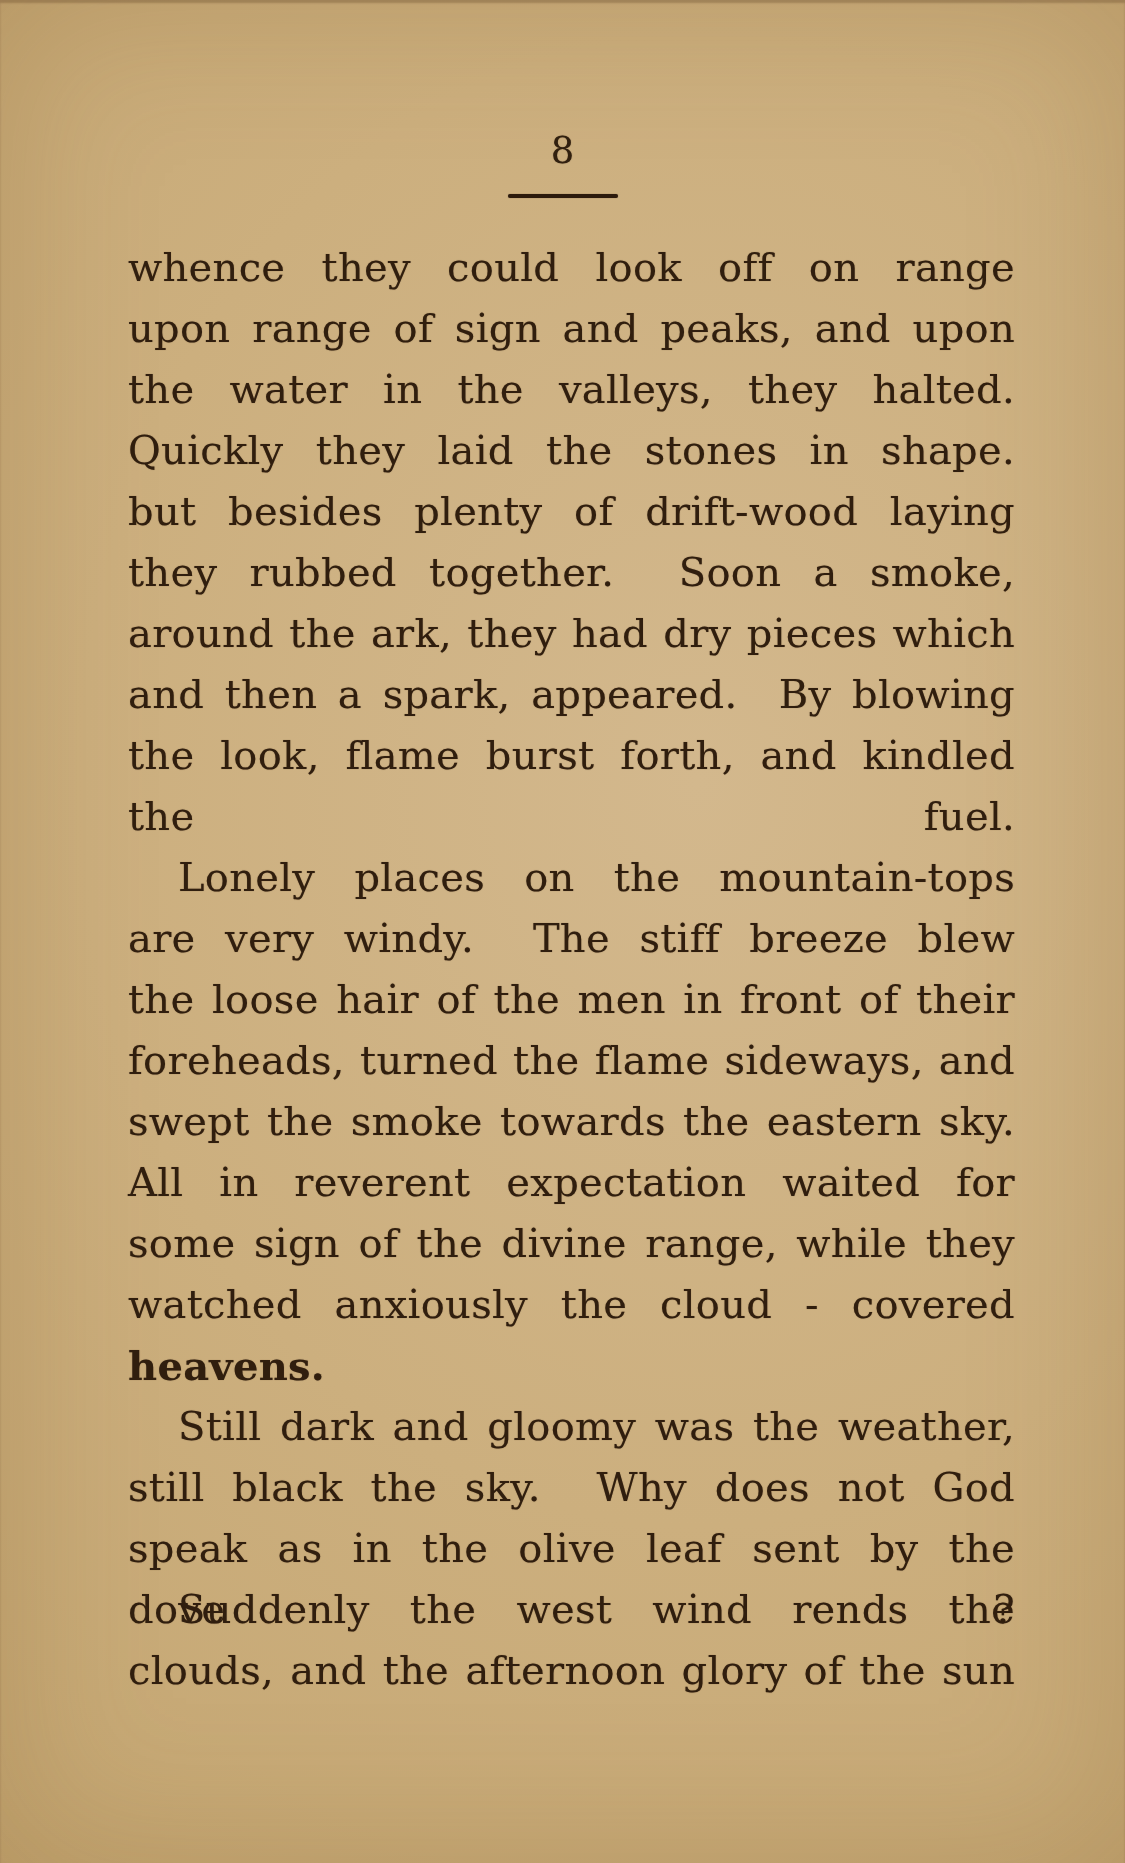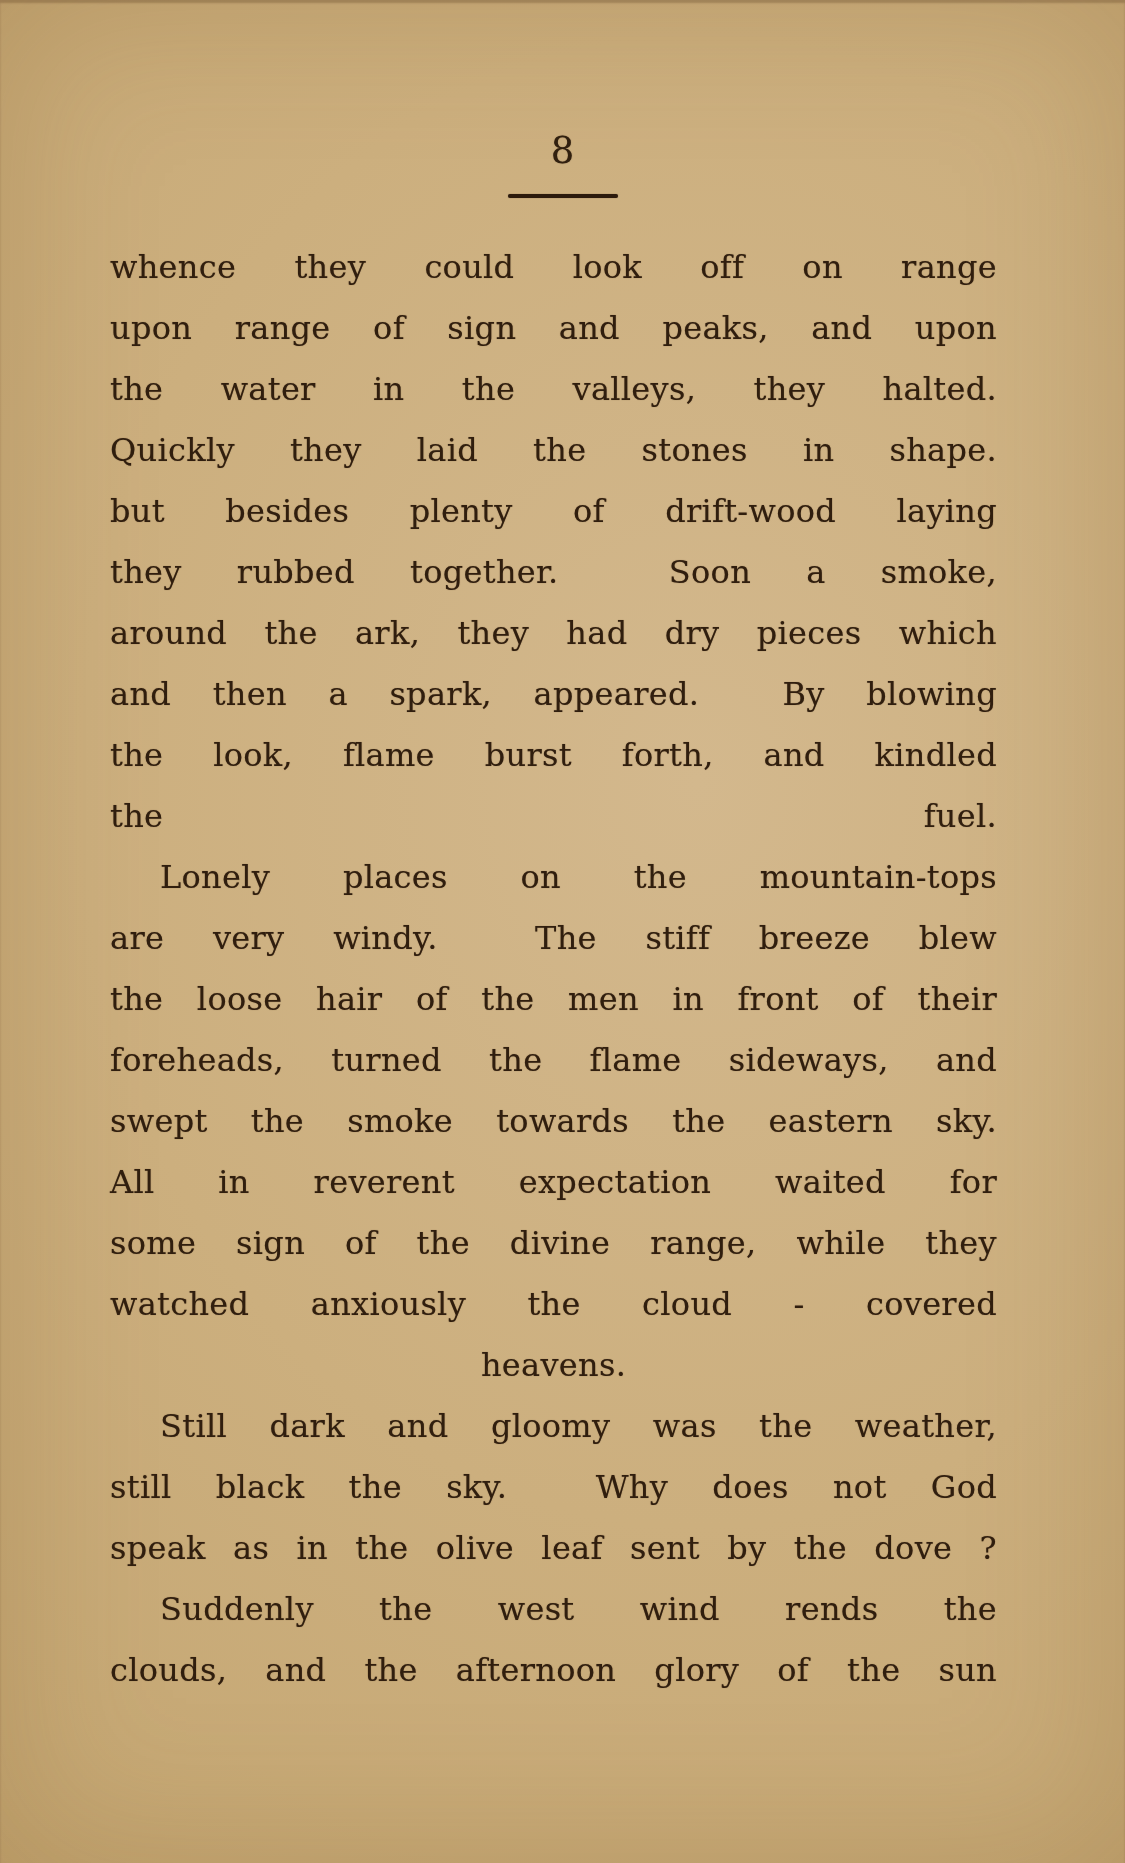--- a/index.html
+++ b/index.html
@@ -38,37 +38,38 @@
     left: 508px;
     width: 110px;
     height: 4px;
     background: #2c1a0c;
     border-radius: 2px;
     box-shadow: 0 0 1px rgba(50, 30, 15, 0.6);
   }
   .text-block {
     position: absolute;
     top: 237px;
-    left: 110px;
+    left: 128px;
     width: 887px;
-    font-size: 32px;
+    font-size: 40px;
     line-height: 61px;
     letter-spacing: 0.3px;
     color: #301e0e;
     text-shadow: 0 0 1px rgba(55, 33, 16, 0.45);
   }
   .text-line {
     height: 61px;
     text-align: justify;
     text-align-last: justify;
     white-space: normal;
   }
   .text-line.no-just {
-    text-align: center;
+    text-align: left;
     text-align-last: auto;
+    font-weight: bold;
   }
   .text-line.indent {
     text-indent: 50px;
   }
 </style>
 </head>
 <body>
 
 <div class="page">
   <div class="page-number">8</div>

